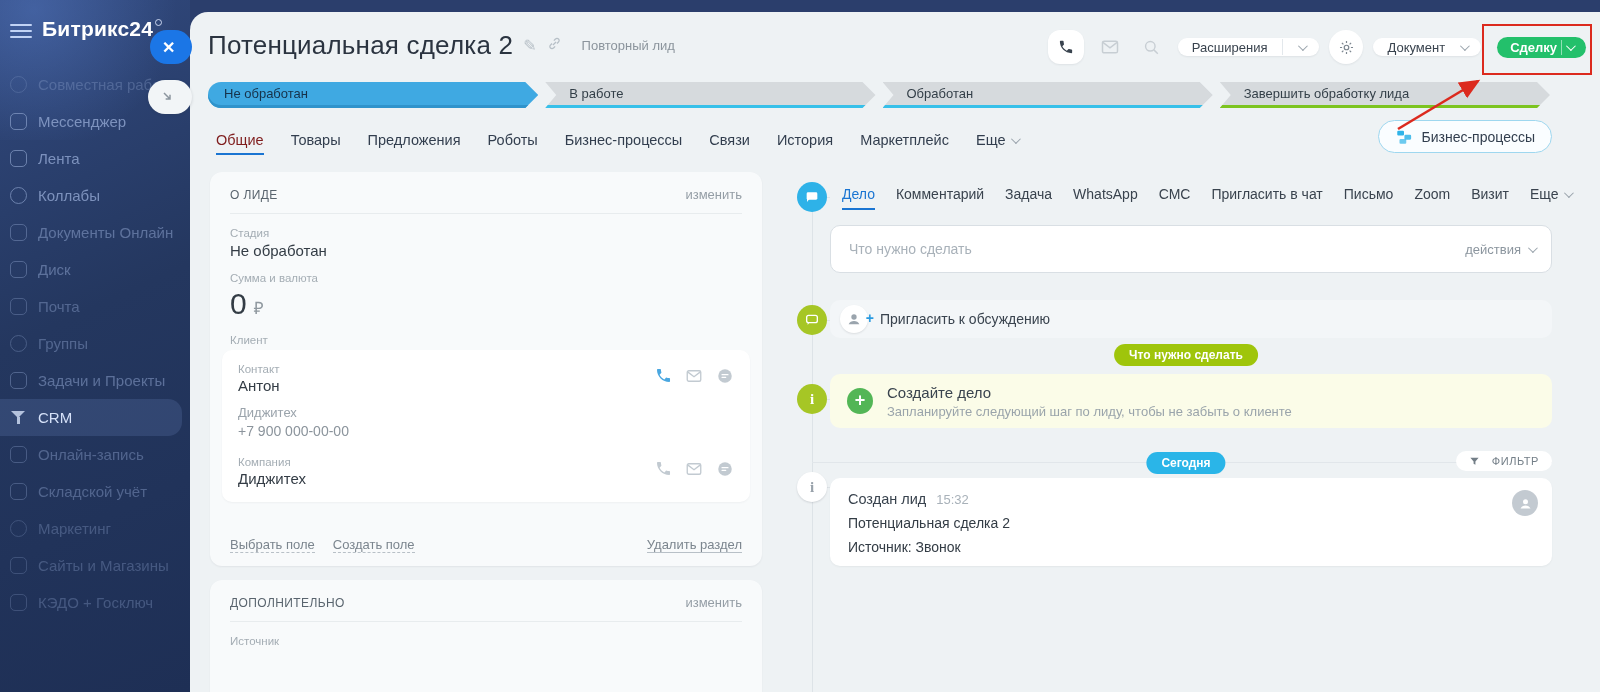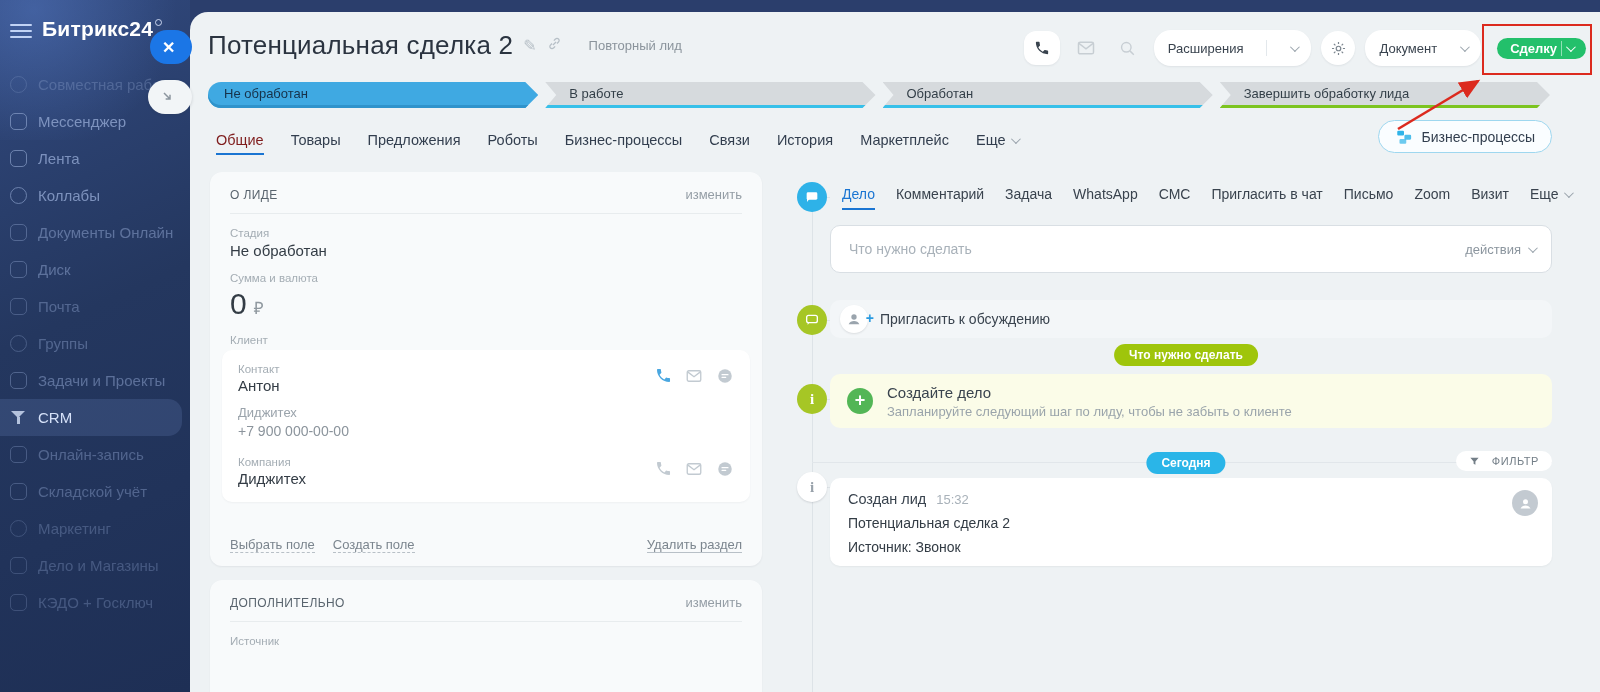--- a/index.html
+++ b/index.html
@@ -39,28 +39,28 @@
     background:#1b76e6; color:#fff; z-index:40; display:flex; align-items:center; justify-content:flex-start;
     padding-left:12px; font-size:16px; font-weight:700; cursor:pointer; }
   .collapse-btn { position:absolute; left:148px; top:80px; width:44px; height:34px; border-radius:17px;
     background:#f2f5f7; color:#8b959e; z-index:40; display:flex; align-items:center; padding-left:12px;
     box-shadow:0 1px 3px rgba(40,50,60,.18); cursor:pointer; }
 
   
   .hdr { position:absolute; left:18px; top:18px; display:flex; align-items:center; gap:10px; }
   .hdr h1 { margin:0; font-size:26px; font-weight:500; color:#2b3440; letter-spacing:.2px; }
   .hdr .mini { color:#b6bfc6; cursor:pointer; }
-  .hdr .subtitle { font-size:13px; color:#8b949c; margin-left:17px; }
+  .hdr .subtitle { font-size:13px; color:#8b949c; margin-left:10px; }
 
   
   .toolbar { position:absolute; right:14px; top:18px; display:flex; align-items:center; gap:10px; z-index:20; }
   .icbtn { width:36px; height:34px; border-radius:12px; background:#fff; display:flex; align-items:center;
     justify-content:center; color:#39434e; box-shadow:0 1px 2px rgba(40,50,60,.08); cursor:pointer; }
   .ghost { width:32px; display:flex; justify-content:center; color:#9aa4ad; opacity:.45; cursor:pointer; }
-  .pill { height:36px; border-radius:17px; background:#fff; display:flex; align-items:center; gap:23px;
+  .pill { height:18px; border-radius:17px; background:#fff; display:flex; align-items:center; gap:15px;
     padding:0 14px; font-size:13px; color:#39434e; box-shadow:0 1px 2px rgba(40,50,60,.08); cursor:pointer; }
   .pill .sep { width:1px; height:16px; background:#e3e8ec; }
   .caret { width:7px; height:7px; border-right:1.8px solid #99a3ac; border-bottom:1.8px solid #99a3ac;
     transform:rotate(45deg) translateY(-2px); flex:none; }
   .gearbtn { width:34px; height:34px; border-radius:50%; background:#fff; display:flex; align-items:center;
     justify-content:center; color:#7c868f; box-shadow:0 1px 2px rgba(40,50,60,.08); cursor:pointer; }
   .dealbtn { height:21px; border-radius:16px; background:#23c06b; color:#fff; display:flex; align-items:center;
     gap:4px; padding:0 13px; font-size:13px; font-weight:700; cursor:pointer; margin-left:6px; }
   .dealbtn .sep { width:1px; height:15px; background:rgba(255,255,255,.5); }
   .dealbtn .caret { border-color:#fff; }
@@ -234,21 +234,21 @@
     <div class="side-item op5">
         <span class="s-ic"></span>
         <span class="lbl">Складской учёт</span>
       </div>
     <div class="side-item op4">
         <span class="s-ic rnd"></span>
         <span class="lbl">Маркетинг</span>
       </div>
     <div class="side-item op4">
         <span class="s-ic"></span>
-        <span class="lbl">Дело и Магазины</span>
+        <span class="lbl">Сайты и Магазины</span>
       </div>
     <div class="side-item op4">
         <span class="s-ic"></span>
         <span class="lbl">КЭДО + Госключ</span>
       </div>
   </nav>
 </aside>
 
 <div class="close-btn">
     <span>✕</span>

